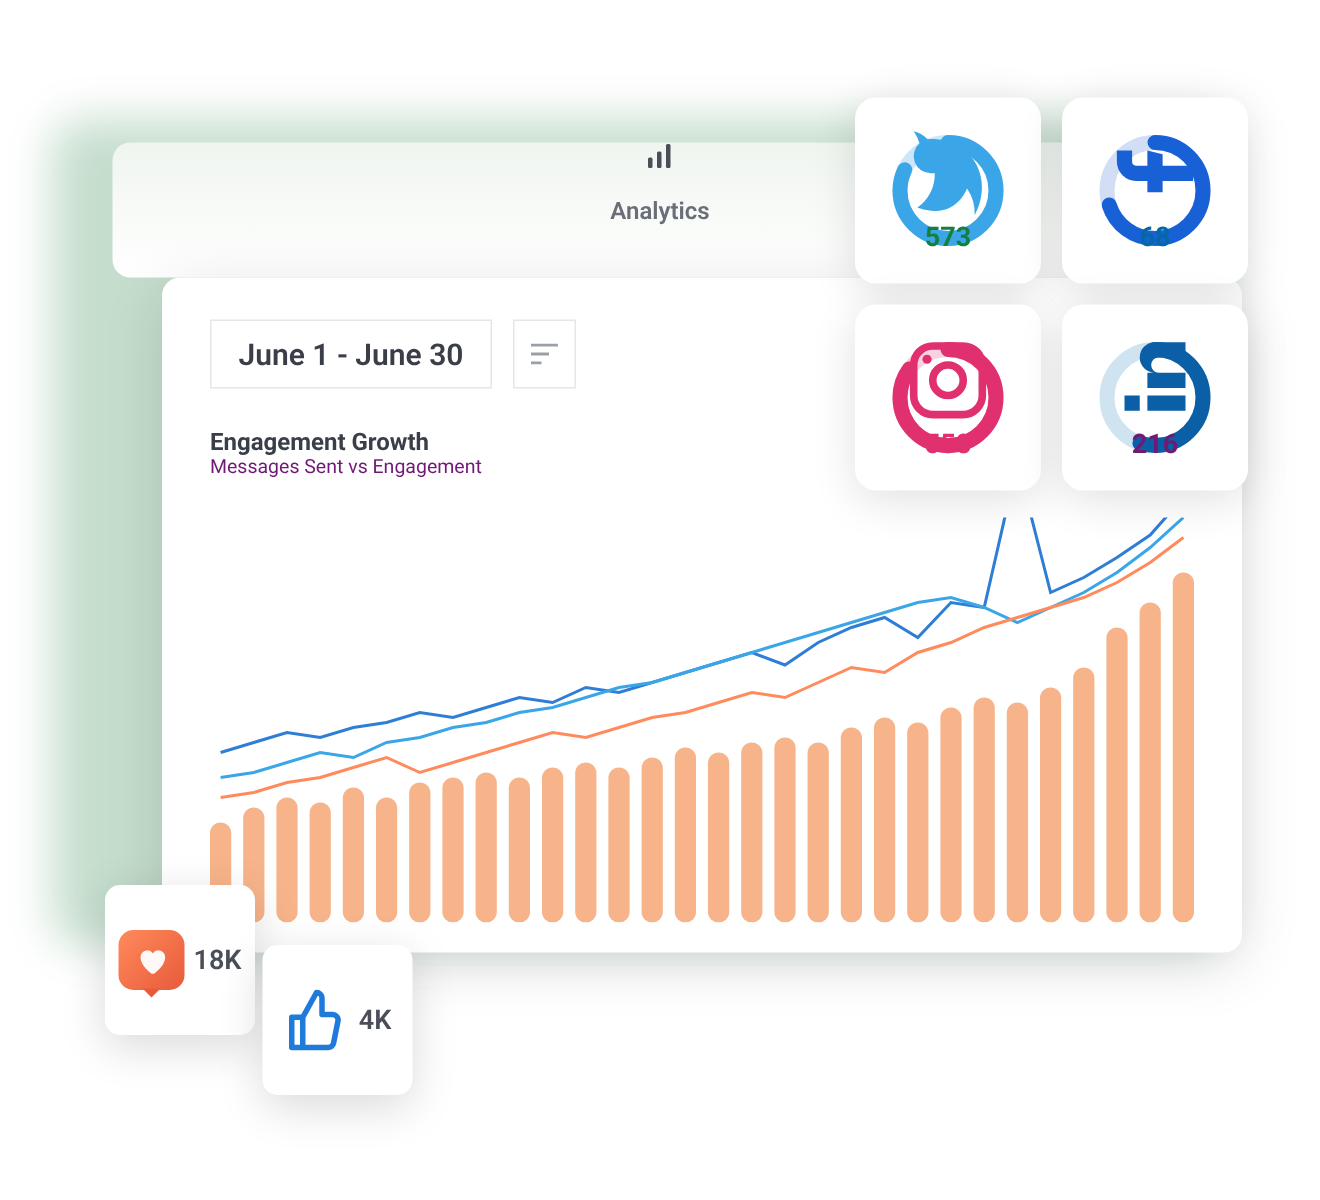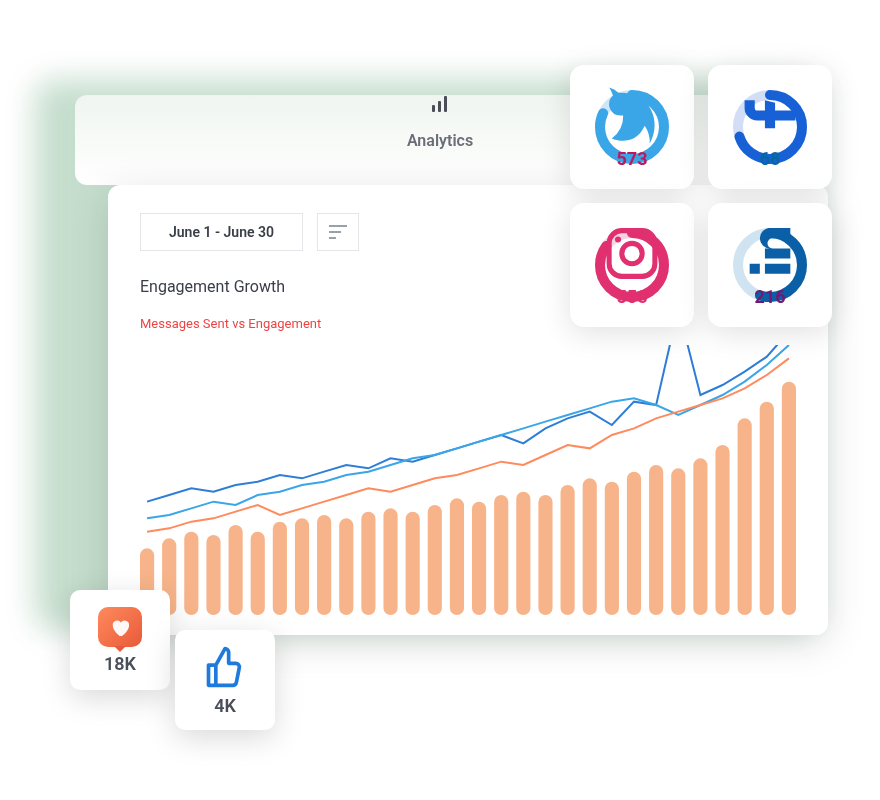--- a/index.html
+++ b/index.html
@@ -36,40 +36,40 @@
       width: 720px; height: 450px;
       background: #fff;
       border-radius: 12px;
       box-shadow: 0 8px 40px rgba(0,0,0,0.12);
       padding: 28px 0 0 0;
     }
     
     .date-row { display: flex; gap: 14px; padding-left: 32px; }
     .date-picker {
       border: 1px solid #e4e6ea;
-      padding: 10px 28px;
-      font-size: 14px;
+      padding: 10px 18px;
+      font-size: 20px;
       font-weight: 600;
       color: #3a3e48;
       background: #fff;
       cursor: pointer;
     }
     .filter-btn {
       border: 1px solid #e4e6ea;
       background: #fff;
       width: 42px;
       display: flex;
       align-items: center;
       justify-content: center;
       cursor: pointer;
     }
     .filter-btn svg { width: 18px; height: 14px; }
     
-    .chart-title { margin: 26px 0 20px 32px; font-size: 16px; font-weight: 400; color: #3a3e48; }
-    .chart-subtitle { margin: 0 0 0 32px; font-size: 13px; color: #ef4444; }
+    .chart-title { margin: 26px 0 0 32px; font-size: 16px; font-weight: 700; color: #3a3e48; }
+    .chart-subtitle { margin: 0 0 0 32px; font-size: 13px; color: #701a75; }
     
     .chart-area {
       position: absolute;
       left: 20px; right: 20px; bottom: 20px;
       height: 270px;
     }
     .chart-area svg { width: 100%; height: 100%; display: block; }
     
     .stat-cards {
       position: absolute;
@@ -97,21 +97,21 @@
     }
     .donut-icon { width: 14px; height: 14px; }
     .donut-value { font-size: 18px; font-weight: 700; }
     
     .likes-card, .thumbs-card {
       position: absolute;
       background: #fff;
       border-radius: 10px;
       box-shadow: 0 8px 30px rgba(0,0,0,0.15);
       display: flex;
-      flex-direction: column;
+      flex-direction: row;
       align-items: center;
       justify-content: center;
       gap: 6px;
       text-align: center;
     }
     .likes-card { left: 70px; top: 590px; width: 100px; height: 100px; }
     .thumbs-card { left: 175px; top: 630px; width: 100px; height: 100px; }
     .heart-badge {
       width: 44px; height: 40px;
       background: linear-gradient(135deg, #ff8a5c 0%, #e85a3a 100%);
@@ -203,21 +203,21 @@
 <div class="stat-cards">
   <div class="stat-card">
     <div class="donut"><svg>
           <circle cx="42" cy="42" r="32" fill="none" stroke-width="10" stroke="#cde7f8"></circle>
           <circle cx="42" cy="42" r="32" fill="none" stroke-width="10" stroke-linecap="round" stroke="#3aa6e8" stroke-dasharray="164.87078246039232 201.06192982974676"></circle>
         </svg>
       <div class="donut-center">
         <svg class="donut-icon" viewBox="0 0 24 24">
             <path fill="#3aa6e8" d="M23 3a10.9 10.9 0 01-3.14 1.53 4.48 4.48 0 00-7.86 3v1A10.66 10.66 0 013 4s-4 9 5 13a11.64 11.64 0 01-7 2c9 5 20 0 20-11.5a4.5 4.5 0 00-.08-.83A7.72 7.72 0 0023 3z"></path>
           </svg>
-        <span class="donut-value" style="color:#be185d">573</span>
+        <span class="donut-value" style="color:#15803d">573</span>
       </div>
     </div>
   </div>
   <div class="stat-card">
     <div class="donut"><svg>
           <circle cx="42" cy="42" r="32" fill="none" stroke-width="10" stroke="#d2def6"></circle>
           <circle cx="42" cy="42" r="32" fill="none" stroke-width="10" stroke-linecap="round" stroke="#1860d6" stroke-dasharray="140.74335088082273 201.06192982974676"></circle>
         </svg>
       <div class="donut-center">
         <svg class="donut-icon" viewBox="0 0 24 24">

